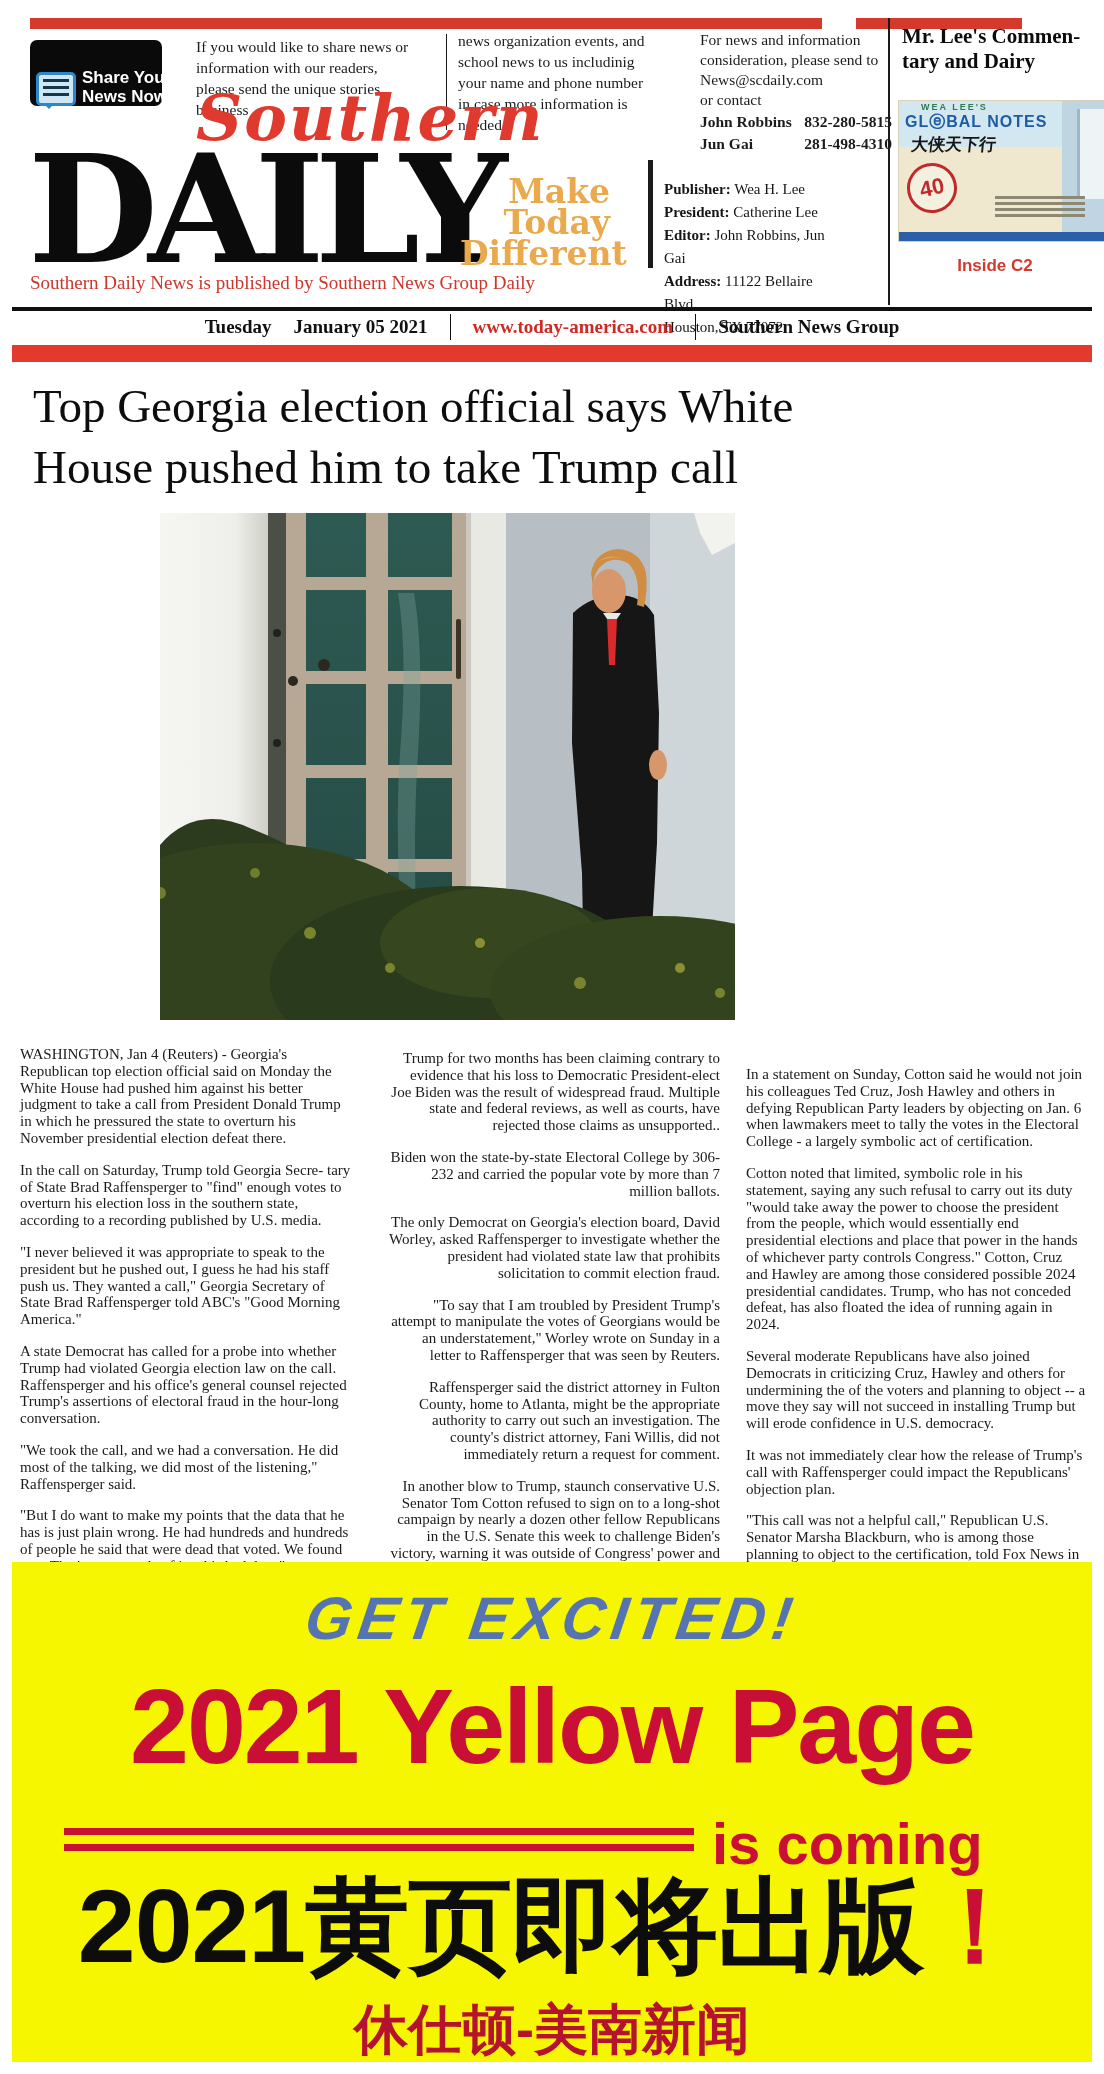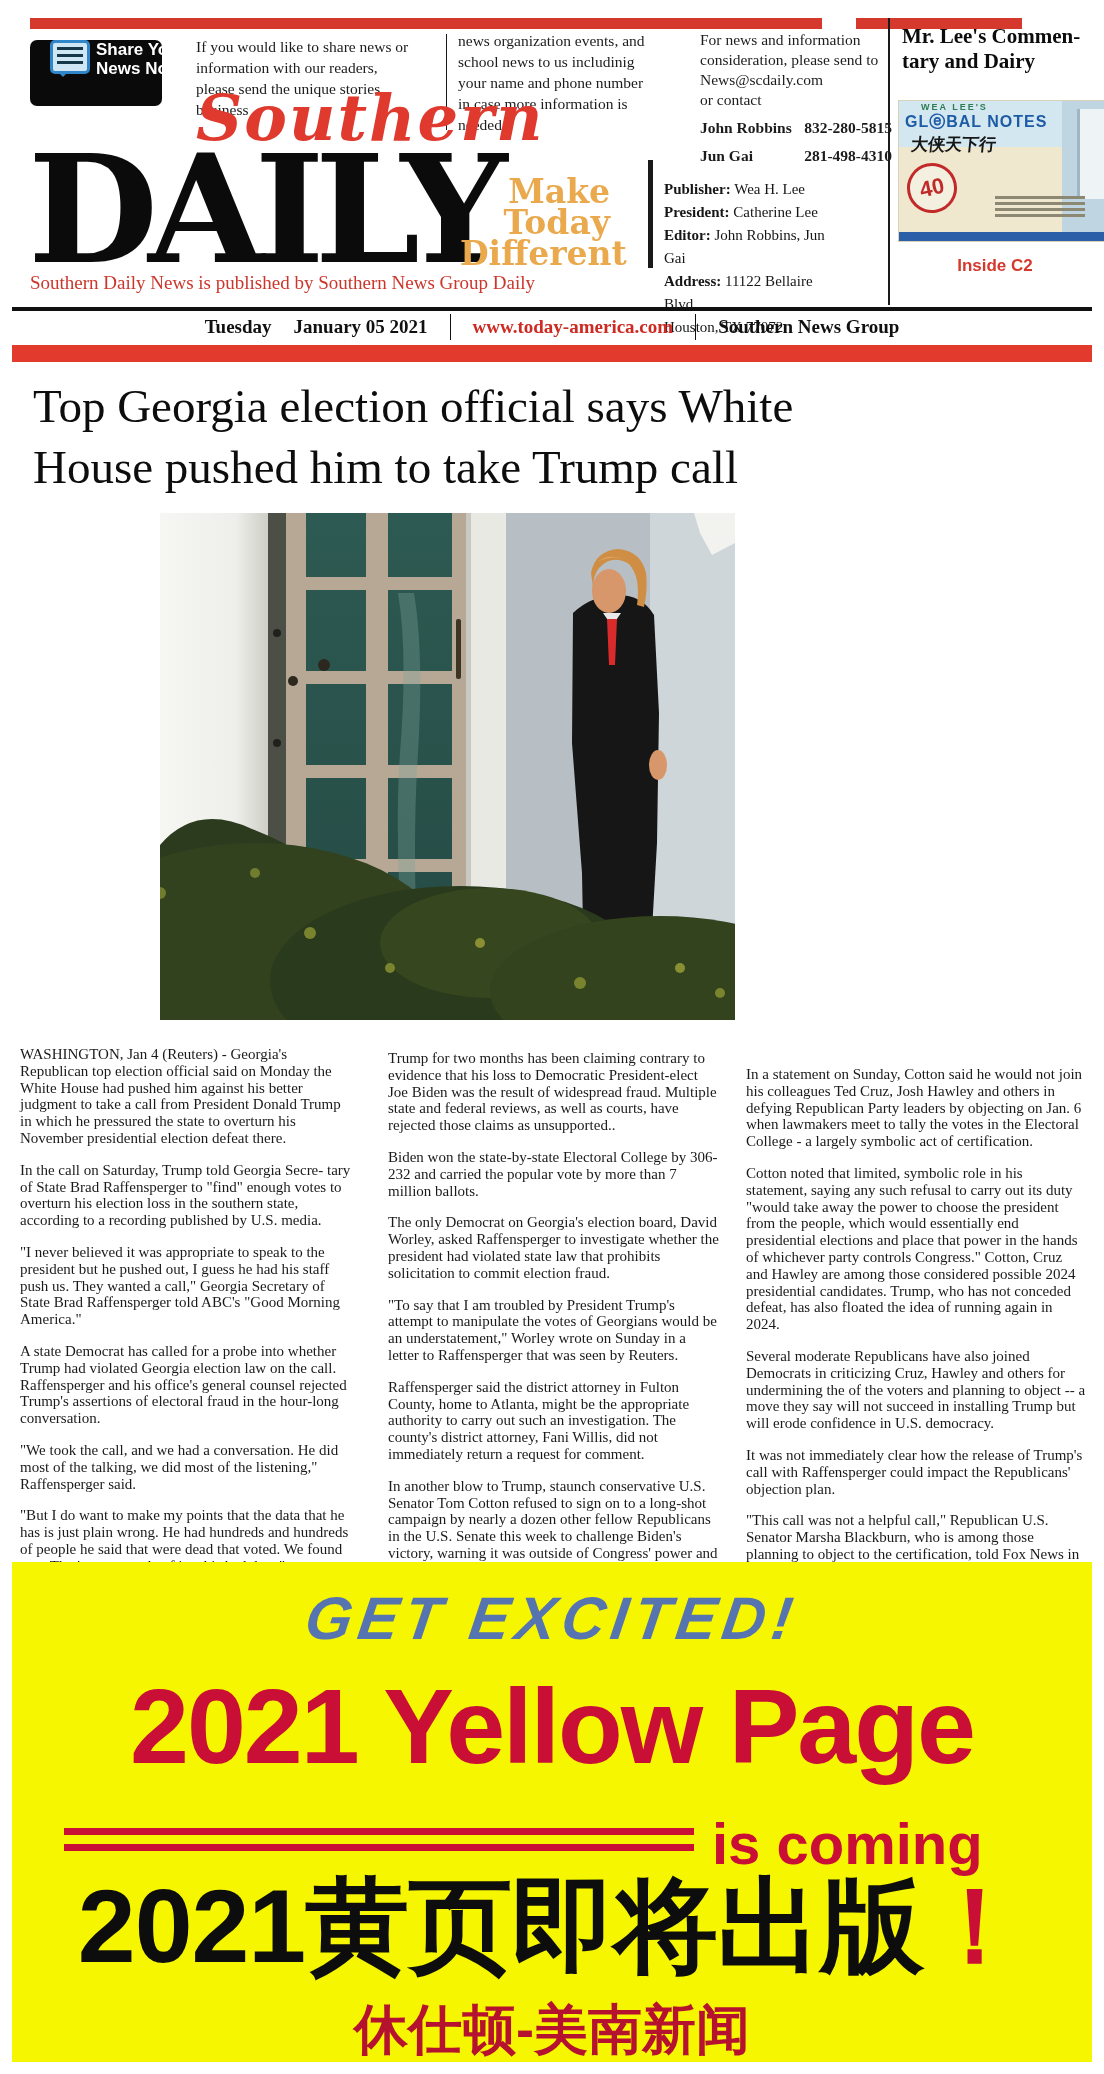--- a/index.html
+++ b/index.html
@@ -5,29 +5,29 @@
   html,body{margin:0;padding:0;background:#ffffff;}
   .page{position:relative;width:1104px;height:2074px;background:#ffffff;overflow:hidden;
         font-family:"Liberation Serif",serif;color:#111;}
   .abs{position:absolute;}
 
   
   .topbar{background:#d5392e;height:11px;}
   .vline{background:#1a1a1a;}
 
   .share-logo{left:30px;top:40px;width:132px;height:66px;background:#0a0a0a;border-radius:7px;
-              display:flex;align-items:flex-start;padding:0 20px;box-sizing:border-box;gap:6px;}
+              display:flex;align-items:flex-end;padding:0 6px;box-sizing:border-box;gap:6px;}
   .bubble{width:34px;height:28px;background:#cfe6f4;border:3px solid #2f86c9;border-radius:5px;position:relative;flex:none;}
   .bubble:after{content:"";position:absolute;left:4px;bottom:-12px;border:6px solid transparent;border-top-color:#2f86c9;}
   .bubble i{display:block;height:3px;background:#16364a;margin:4px 4px 0 4px;}
   .share-text{color:#fff;font-family:"Liberation Sans",sans-serif;font-weight:bold;font-size:17px;line-height:19px;white-space:nowrap;}
 
   .hdr-note{font-size:15.5px;line-height:21px;color:#1c1c1c;}
   .contact{font-size:15.5px;line-height:20px;color:#1c1c1c;}
-  .contact .crow{display:flex;justify-content:space-between;font-weight:bold;margin-top:8px;}
+  .contact .crow{display:flex;justify-content:space-between;font-weight:bold;margin-top:2px;}
 
   .pub-block{font-size:15px;line-height:23px;color:#161616;}
   .pub-block b{font-weight:bold;}
 
   .lee-title{font-size:21px;line-height:25px;font-weight:bold;color:#0c0c0c;}
   .lee-promo{left:898px;top:100px;width:194px;height:140px;background:#efe8cf;overflow:hidden;border:1px solid #d8d2ba;padding-left:31px;}
   .lee-sky{position:absolute;left:0;top:0;right:0;height:46px;background:#d3e7f0;}
   .lee-wea{position:absolute;left:22px;top:1px;font-family:"Liberation Sans",sans-serif;font-weight:bold;font-size:9px;color:#2e7b52;letter-spacing:2px;}
   .lee-glob{position:absolute;left:6px;top:11px;font-family:"Liberation Sans",sans-serif;font-weight:bold;font-size:16px;color:#1d5ca5;letter-spacing:1px;}
   .lee-cn{position:absolute;left:12px;top:32px;font-size:17px;font-weight:bold;color:#161616;transform:skewX(-6deg);}
@@ -242,21 +242,21 @@
   </div>
 
   <div class="abs col" style="left:20px;top:1046px;width:336px;">
     <p>WASHINGTON, Jan 4 (Reuters) - Georgia's Republican top election official said on Monday the White House had pushed him against his better judgment to take a call from President Donald Trump in which he pressured the state to overturn his November presidential election defeat there.</p>
     <p>In the call on Saturday, Trump told Georgia Secre- tary of State Brad Raffensperger to "find" enough votes to overturn his election loss in the southern state, according to a recording published by U.S. media.</p>
     <p>"I never believed it was appropriate to speak to the president but he pushed out, I guess he had his staff push us. They wanted a call," Georgia Secretary of State Brad Raffensperger told ABC's "Good Morning America."</p>
     <p>A state Democrat has called for a probe into whether Trump had violated Georgia election law on the call. Raffensperger and his office's general counsel rejected Trump's assertions of electoral fraud in the hour-long conversation.</p>
     <p>"We took the call, and we had a conversation. He did most of the talking, we did most of the listening," Raffensperger said.</p>
     <p>"But I do want to make my points that the data that he has is just plain wrong. He had hundreds and hundreds of people he said that were dead that voted. We found two. That's an example of just his bad data."</p>
   </div>
-  <div class="abs col" style="left:388px;top:1050px;width:332px;">
+  <div class="abs col" style="left:388px;top:1050px;width:332px;text-align:right;">
     <p>Trump for two months has been claiming contrary to evidence that his loss to Democratic President-elect Joe Biden was the result of widespread fraud. Multiple state and federal reviews, as well as courts, have rejected those claims as unsupported..</p>
     <p>Biden won the state-by-state Electoral College by 306-232 and carried the popular vote by more than 7 million ballots.</p>
     <p>The only Democrat on Georgia's election board, David Worley, asked Raffensperger to investigate whether the president had violated state law that prohibits solicitation to commit election fraud.</p>
     <p>"To say that I am troubled by President Trump's attempt to manipulate the votes of Georgians would be an understatement," Worley wrote on Sunday in a letter to Raffensperger that was seen by Reuters.</p>
     <p>Raffensperger said the district attorney in Fulton County, home to Atlanta, might be the appropriate authority to carry out such an investigation. The county's district attorney, Fani Willis, did not immediately return a request for comment.</p>
     <p>In another blow to Trump, staunch conservative U.S. Senator Tom Cotton refused to sign on to a long-shot campaign by nearly a dozen other fellow Republicans in the U.S. Senate this week to challenge Biden's victory, warning it was outside of Congress' power and would "establish unwise precedents."</p>
   </div>
   <div class="abs col" style="left:746px;top:1066px;width:340px;">
     <p>In a statement on Sunday, Cotton said he would not join his colleagues Ted Cruz, Josh Hawley and others in defying Republican Party leaders by objecting on Jan. 6 when lawmakers meet to tally the votes in the Electoral College - a largely symbolic act of certification.</p>
     <p>Cotton noted that limited, symbolic role in his statement, saying any such refusal to carry out its duty "would take away the power to choose the president from the people, which would essentially end presidential elections and place that power in the hands of whichever party controls Congress." Cotton, Cruz and Hawley are among those considered possible 2024 presidential candidates. Trump, who has not conceded defeat, has also floated the idea of running again in 2024.</p>

